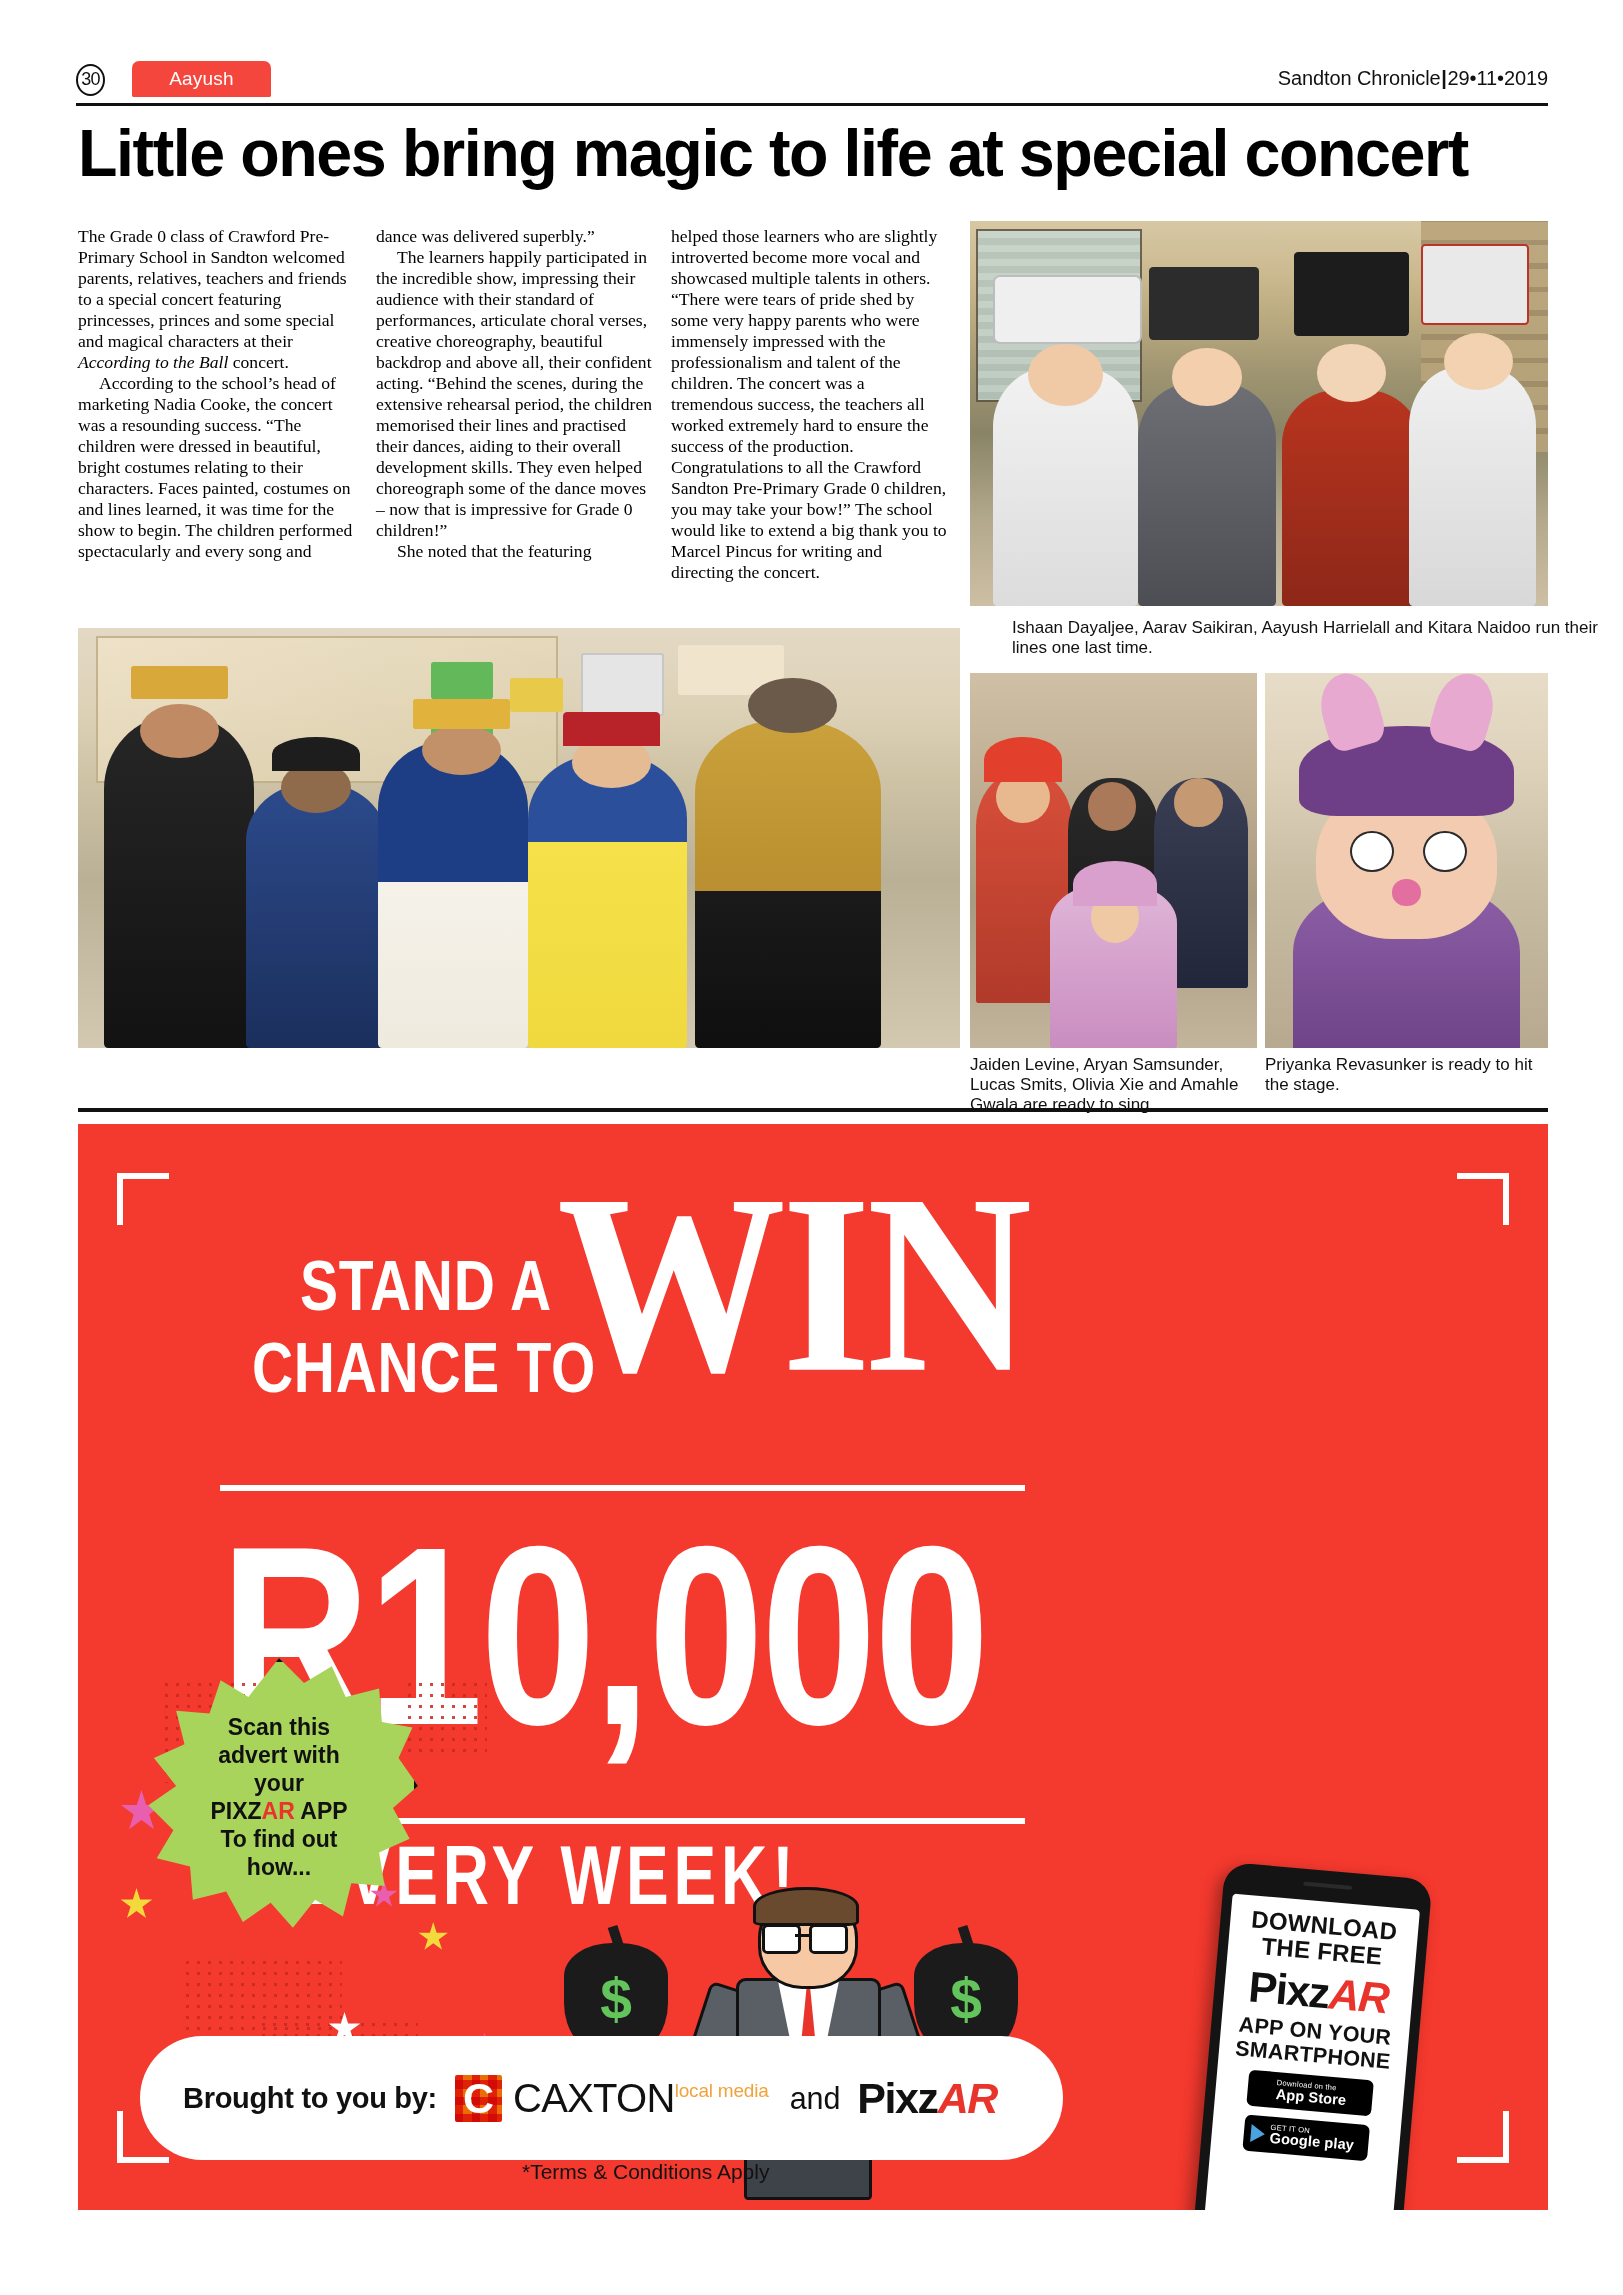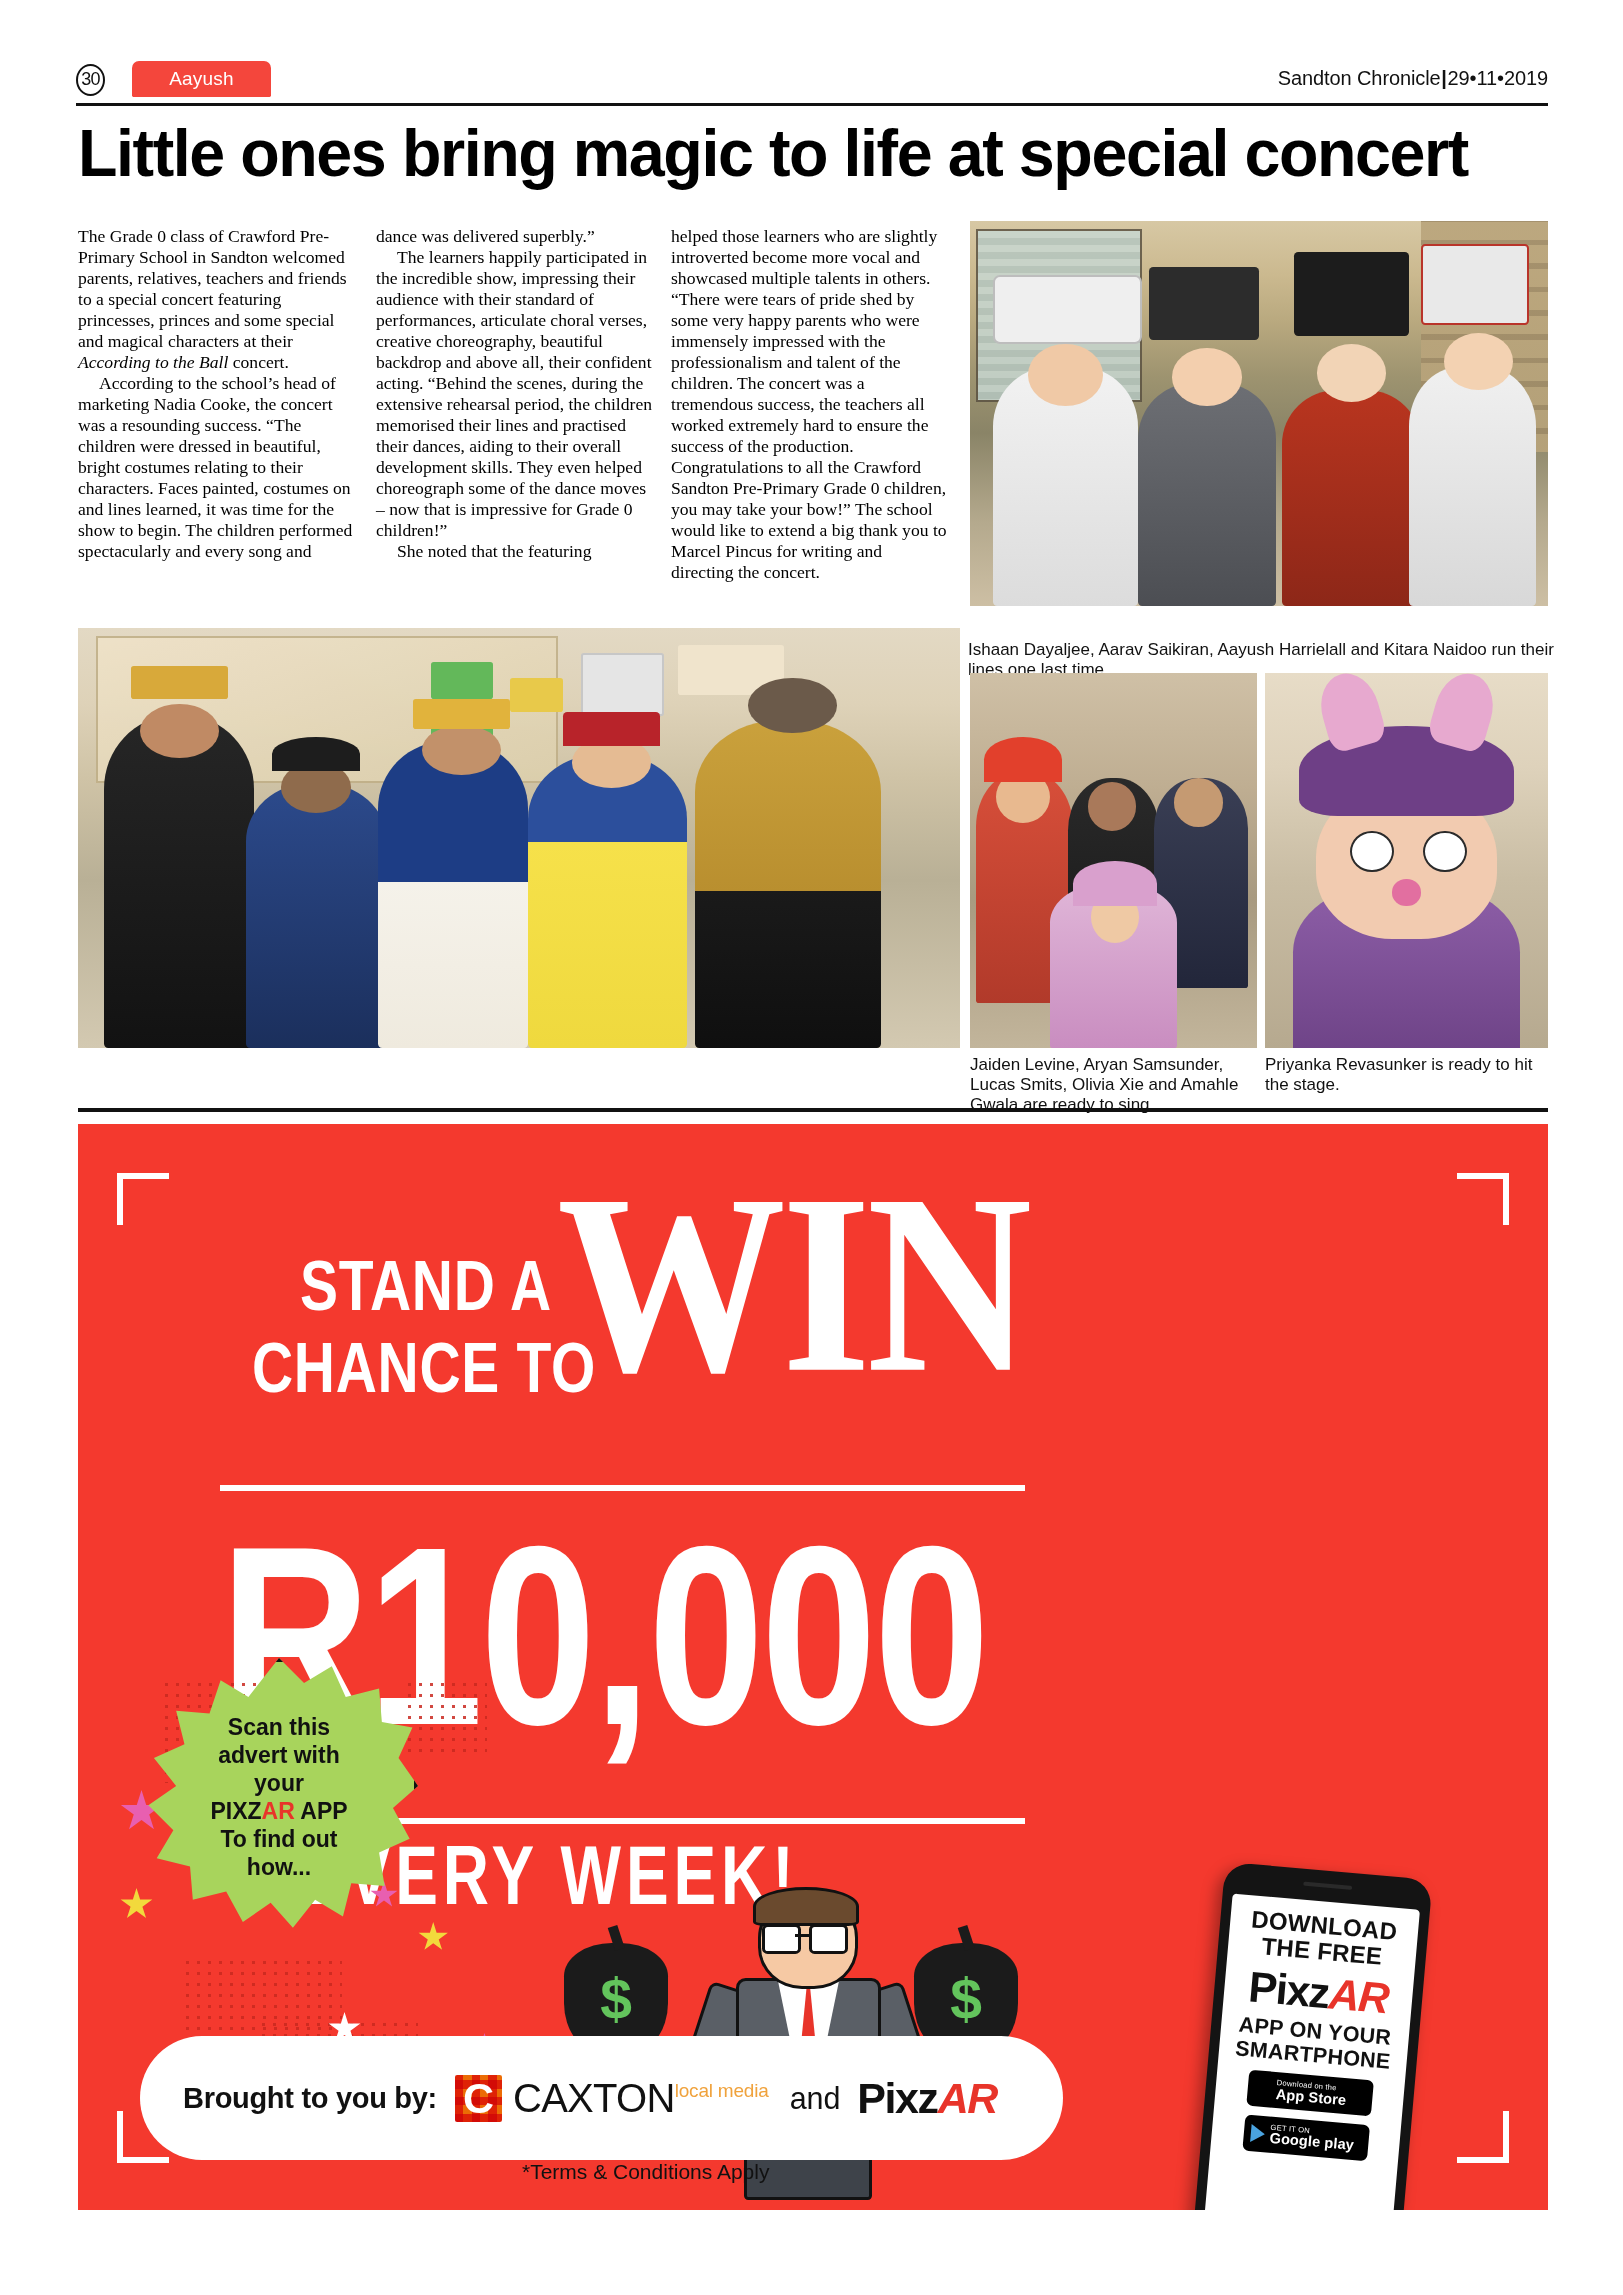--- a/index.html
+++ b/index.html
@@ -167,21 +167,21 @@
 
   
   .caption {
     position: absolute;
     font-family: "Liberation Sans", sans-serif;
     font-size: 17px;
     line-height: 20px;
     color: #111;
   }
   .caption i { font-style: italic; }
-  #cap1 { left: 968px; top: 618px;  width: 597px; margin-top: 22px; }
+  #cap1 { left: 1012px; top: 618px;  width: 597px; }
   #cap2 { left: 78px;  top: 1059px; width: 895px; }
   #cap3 { left: 970px; top: 1055px; width: 278px; }
   #cap4 { left: 1265px; top: 1055px; width: 278px; }
 
   
   .ad {
     position: absolute;
     left: 78px; top: 1124px;
     width: 1470px; height: 1086px;
     background: #f4392e;

